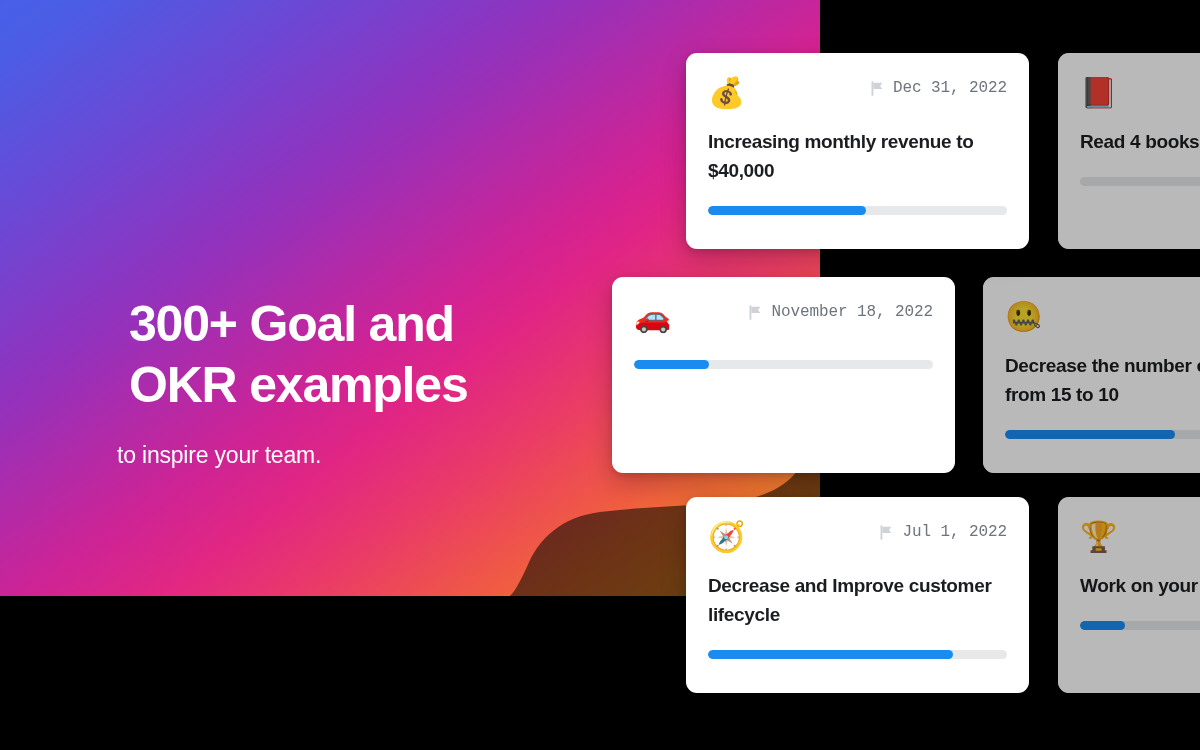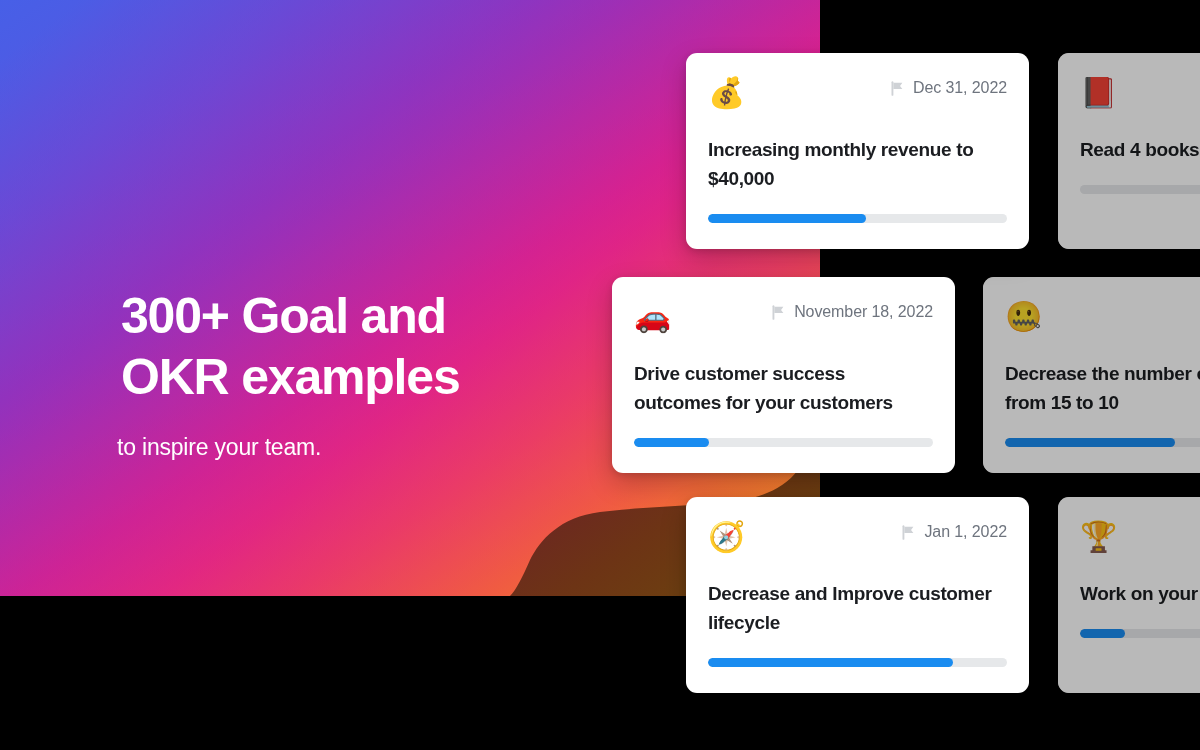--- a/index.html
+++ b/index.html
@@ -33,21 +33,21 @@
 
   
   #hero-copy {
     position: absolute;
     left: 117px;
     top: 282px;
     width: 470px;
     z-index: 5;
   }
   #hero-title {
-    margin: 4px;
+    margin: 12px;
     color: #ffffff;
     font-size: 50px;
     line-height: 61px;
     font-weight: 700;
     letter-spacing: -1.2px;
     white-space: pre-line;
   }
   #hero-subtitle {
     margin: 24px 0 0 0;
     color: #ffffff;
@@ -105,23 +105,24 @@
     height: 15px;
     flex: 0 0 auto;
     display: block;
   }
   .card-date {
     color: #6e747e;
     font-size: 16px;
     line-height: 18px;
     font-weight: 400;
     letter-spacing: -0.1px;
+    font-family: Liberation Mono, monospace;
   }
   .card-title {
-    margin: 20px 0 0 0;
+    margin: 12px 0 0 0;
     color: #1b1d21;
     font-size: 19px;
     line-height: 29px;
     font-weight: 700;
     letter-spacing: -0.35px;
   }
   .progress-track {
     position: relative;
     margin-top: 21px;
     height: 9px;
@@ -209,35 +210,34 @@
     <div class="card-head">
       <span class="card-emoji">🚗</span>
       <span class="card-due">
         <svg class="flag-icon" viewBox="0 0 16 16" xmlns="http://www.w3.org/2000/svg">
           <path d="M2.6 1.2v13.6" stroke="#cfd2d6" stroke-width="2" stroke-linecap="round" fill="none"></path>
           <path d="M3.6 1.9h9.6l-2.5 3.3 2.5 3.3H3.6z" fill="#cfd2d6"></path>
         </svg>
         <span class="card-date">November 18, 2022</span>
       </span>
     </div>
-    <p class="card-title">Drive customer success outcomes for your customers</p>
     <div class="progress-track">
       <div class="progress-fill" style="width: 25%;"></div>
     </div>
   </div>
 
   <div class="goal-card" id="card-optimize">
     <div class="card-head">
       <span class="card-emoji">🧭</span>
       <span class="card-due">
         <svg class="flag-icon" viewBox="0 0 16 16" xmlns="http://www.w3.org/2000/svg">
           <path d="M2.6 1.2v13.6" stroke="#cfd2d6" stroke-width="2" stroke-linecap="round" fill="none"></path>
           <path d="M3.6 1.9h9.6l-2.5 3.3 2.5 3.3H3.6z" fill="#cfd2d6"></path>
         </svg>
-        <span class="card-date">Jan 1, 2022</span>
+        <span class="card-date">Jul 1, 2022</span>
       </span>
     </div>
     <p class="card-title">Decrease and Improve customer lifecycle</p>
     <div class="progress-track">
       <div class="progress-fill" style="width: 82%;"></div>
     </div>
   </div>
 
   <div class="goal-card dimmed" id="card-books">
     <div class="card-head">

